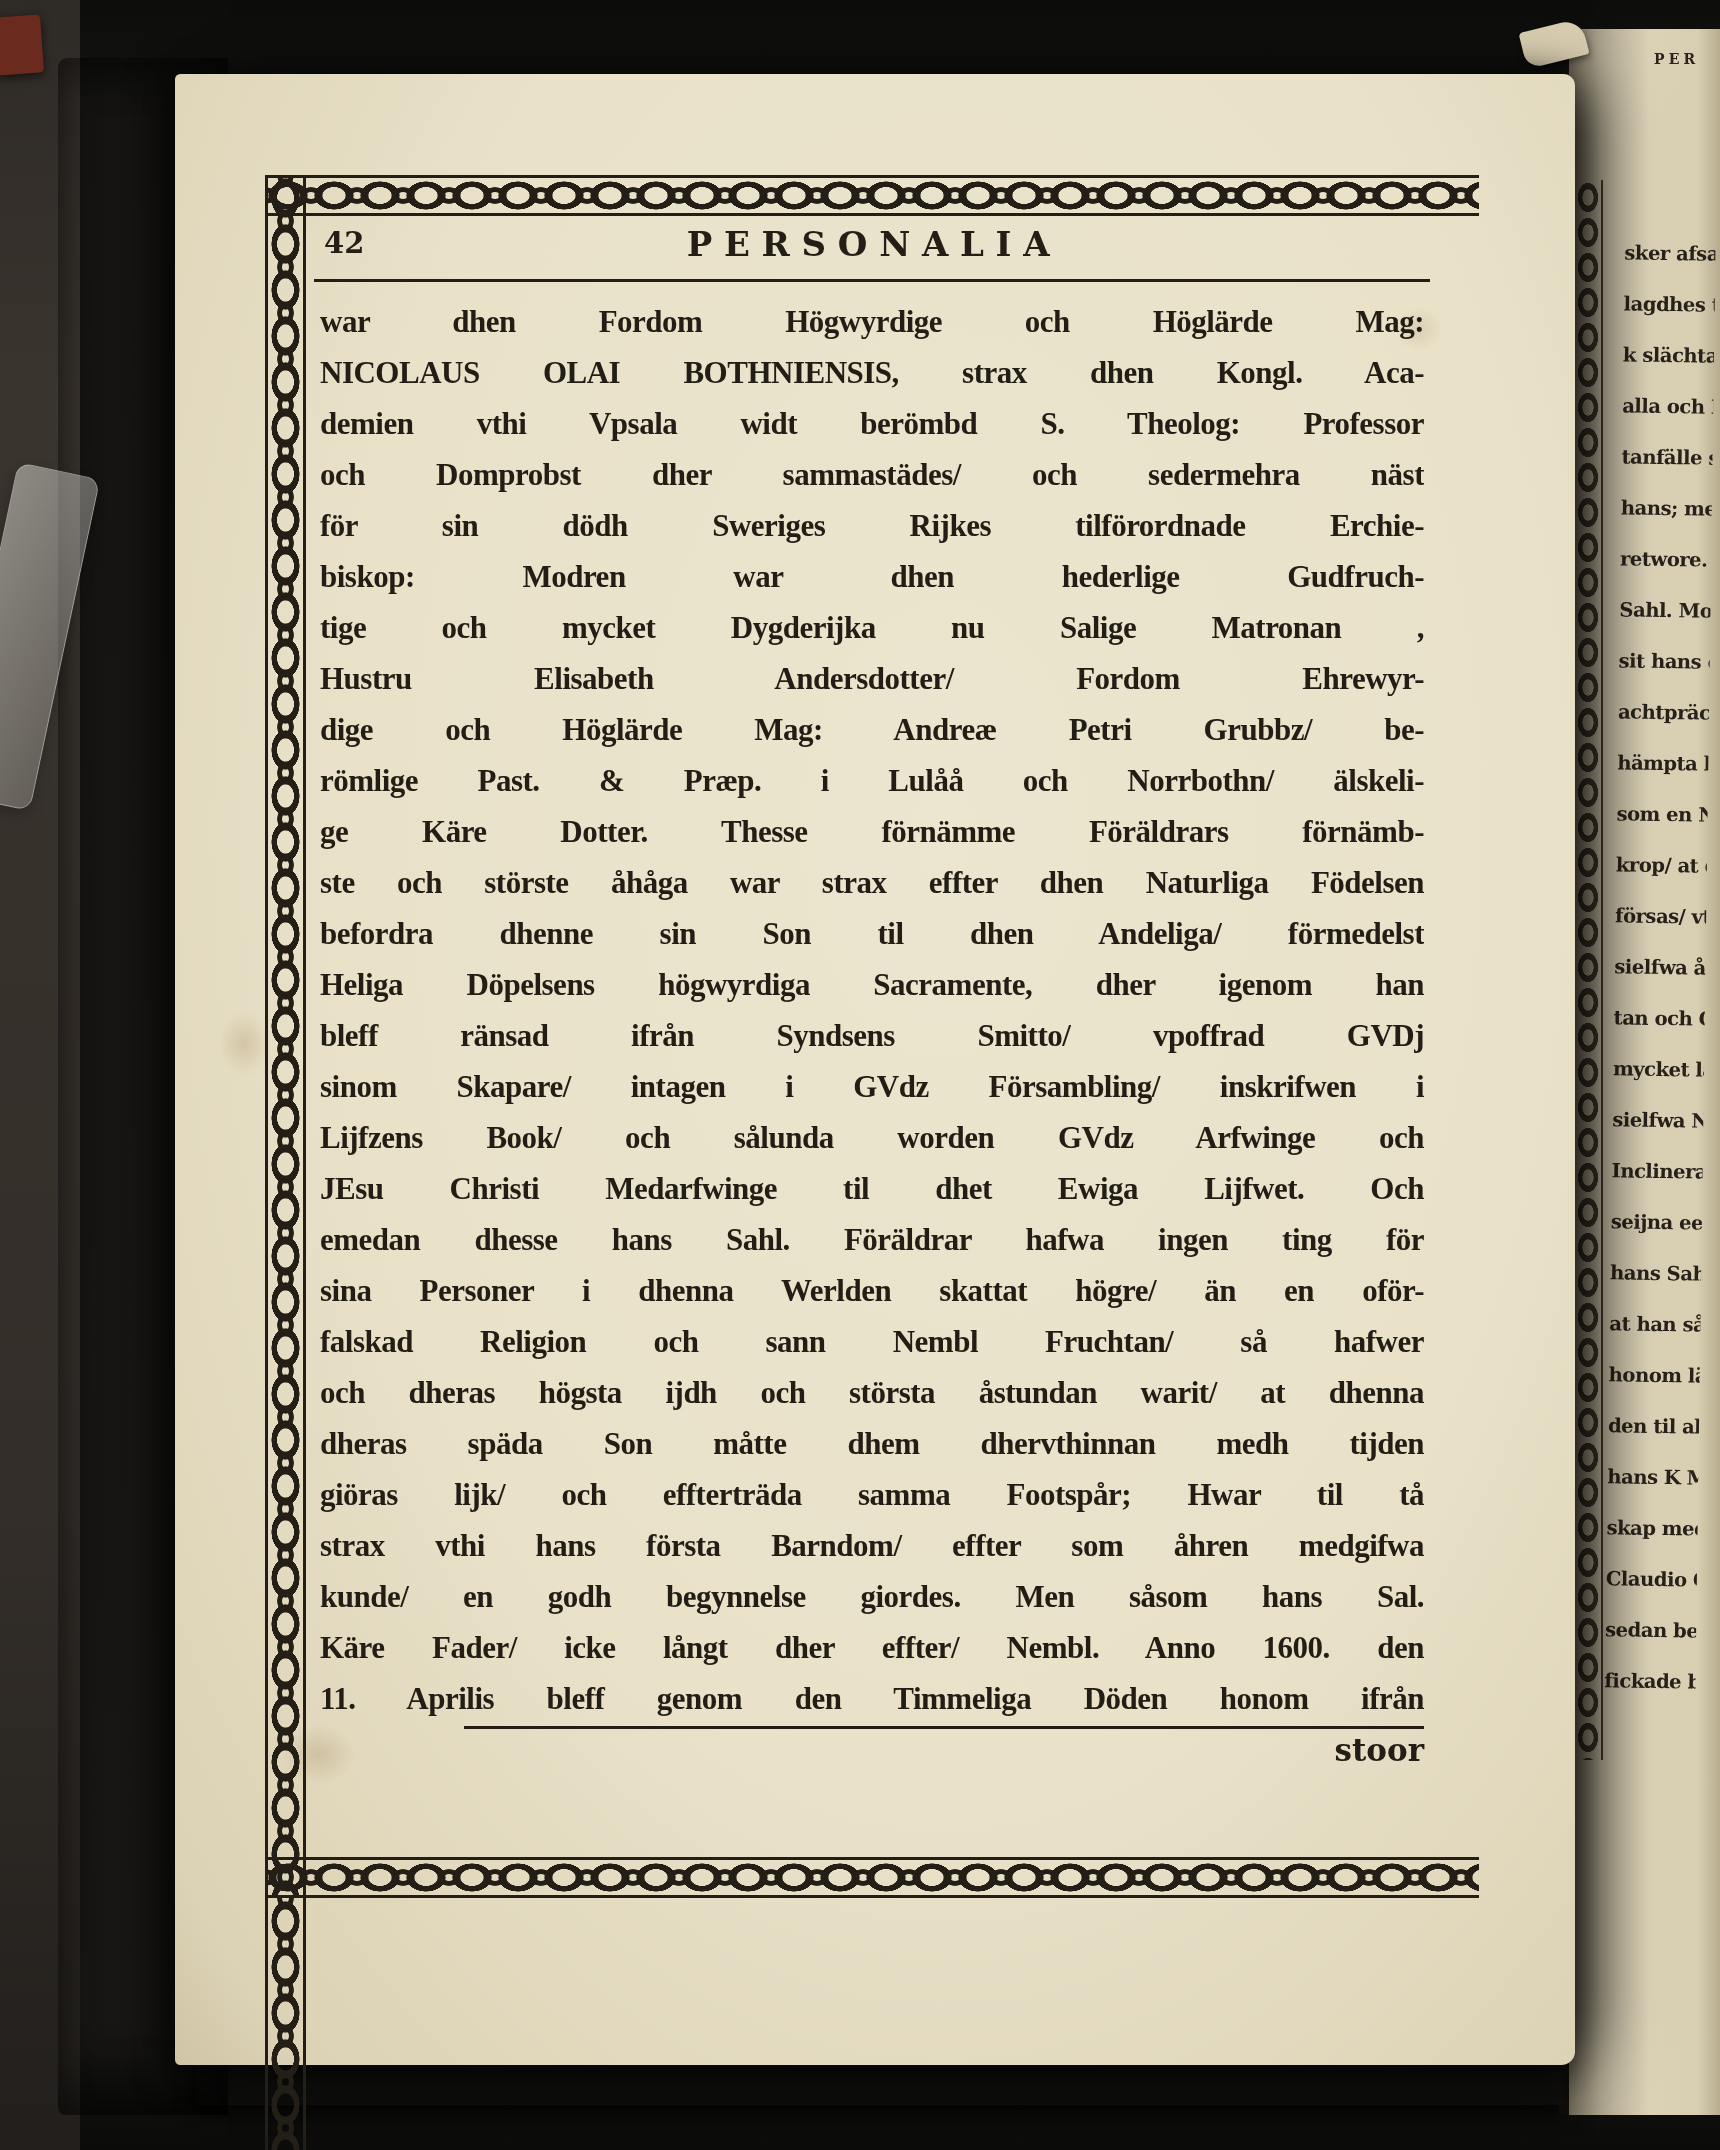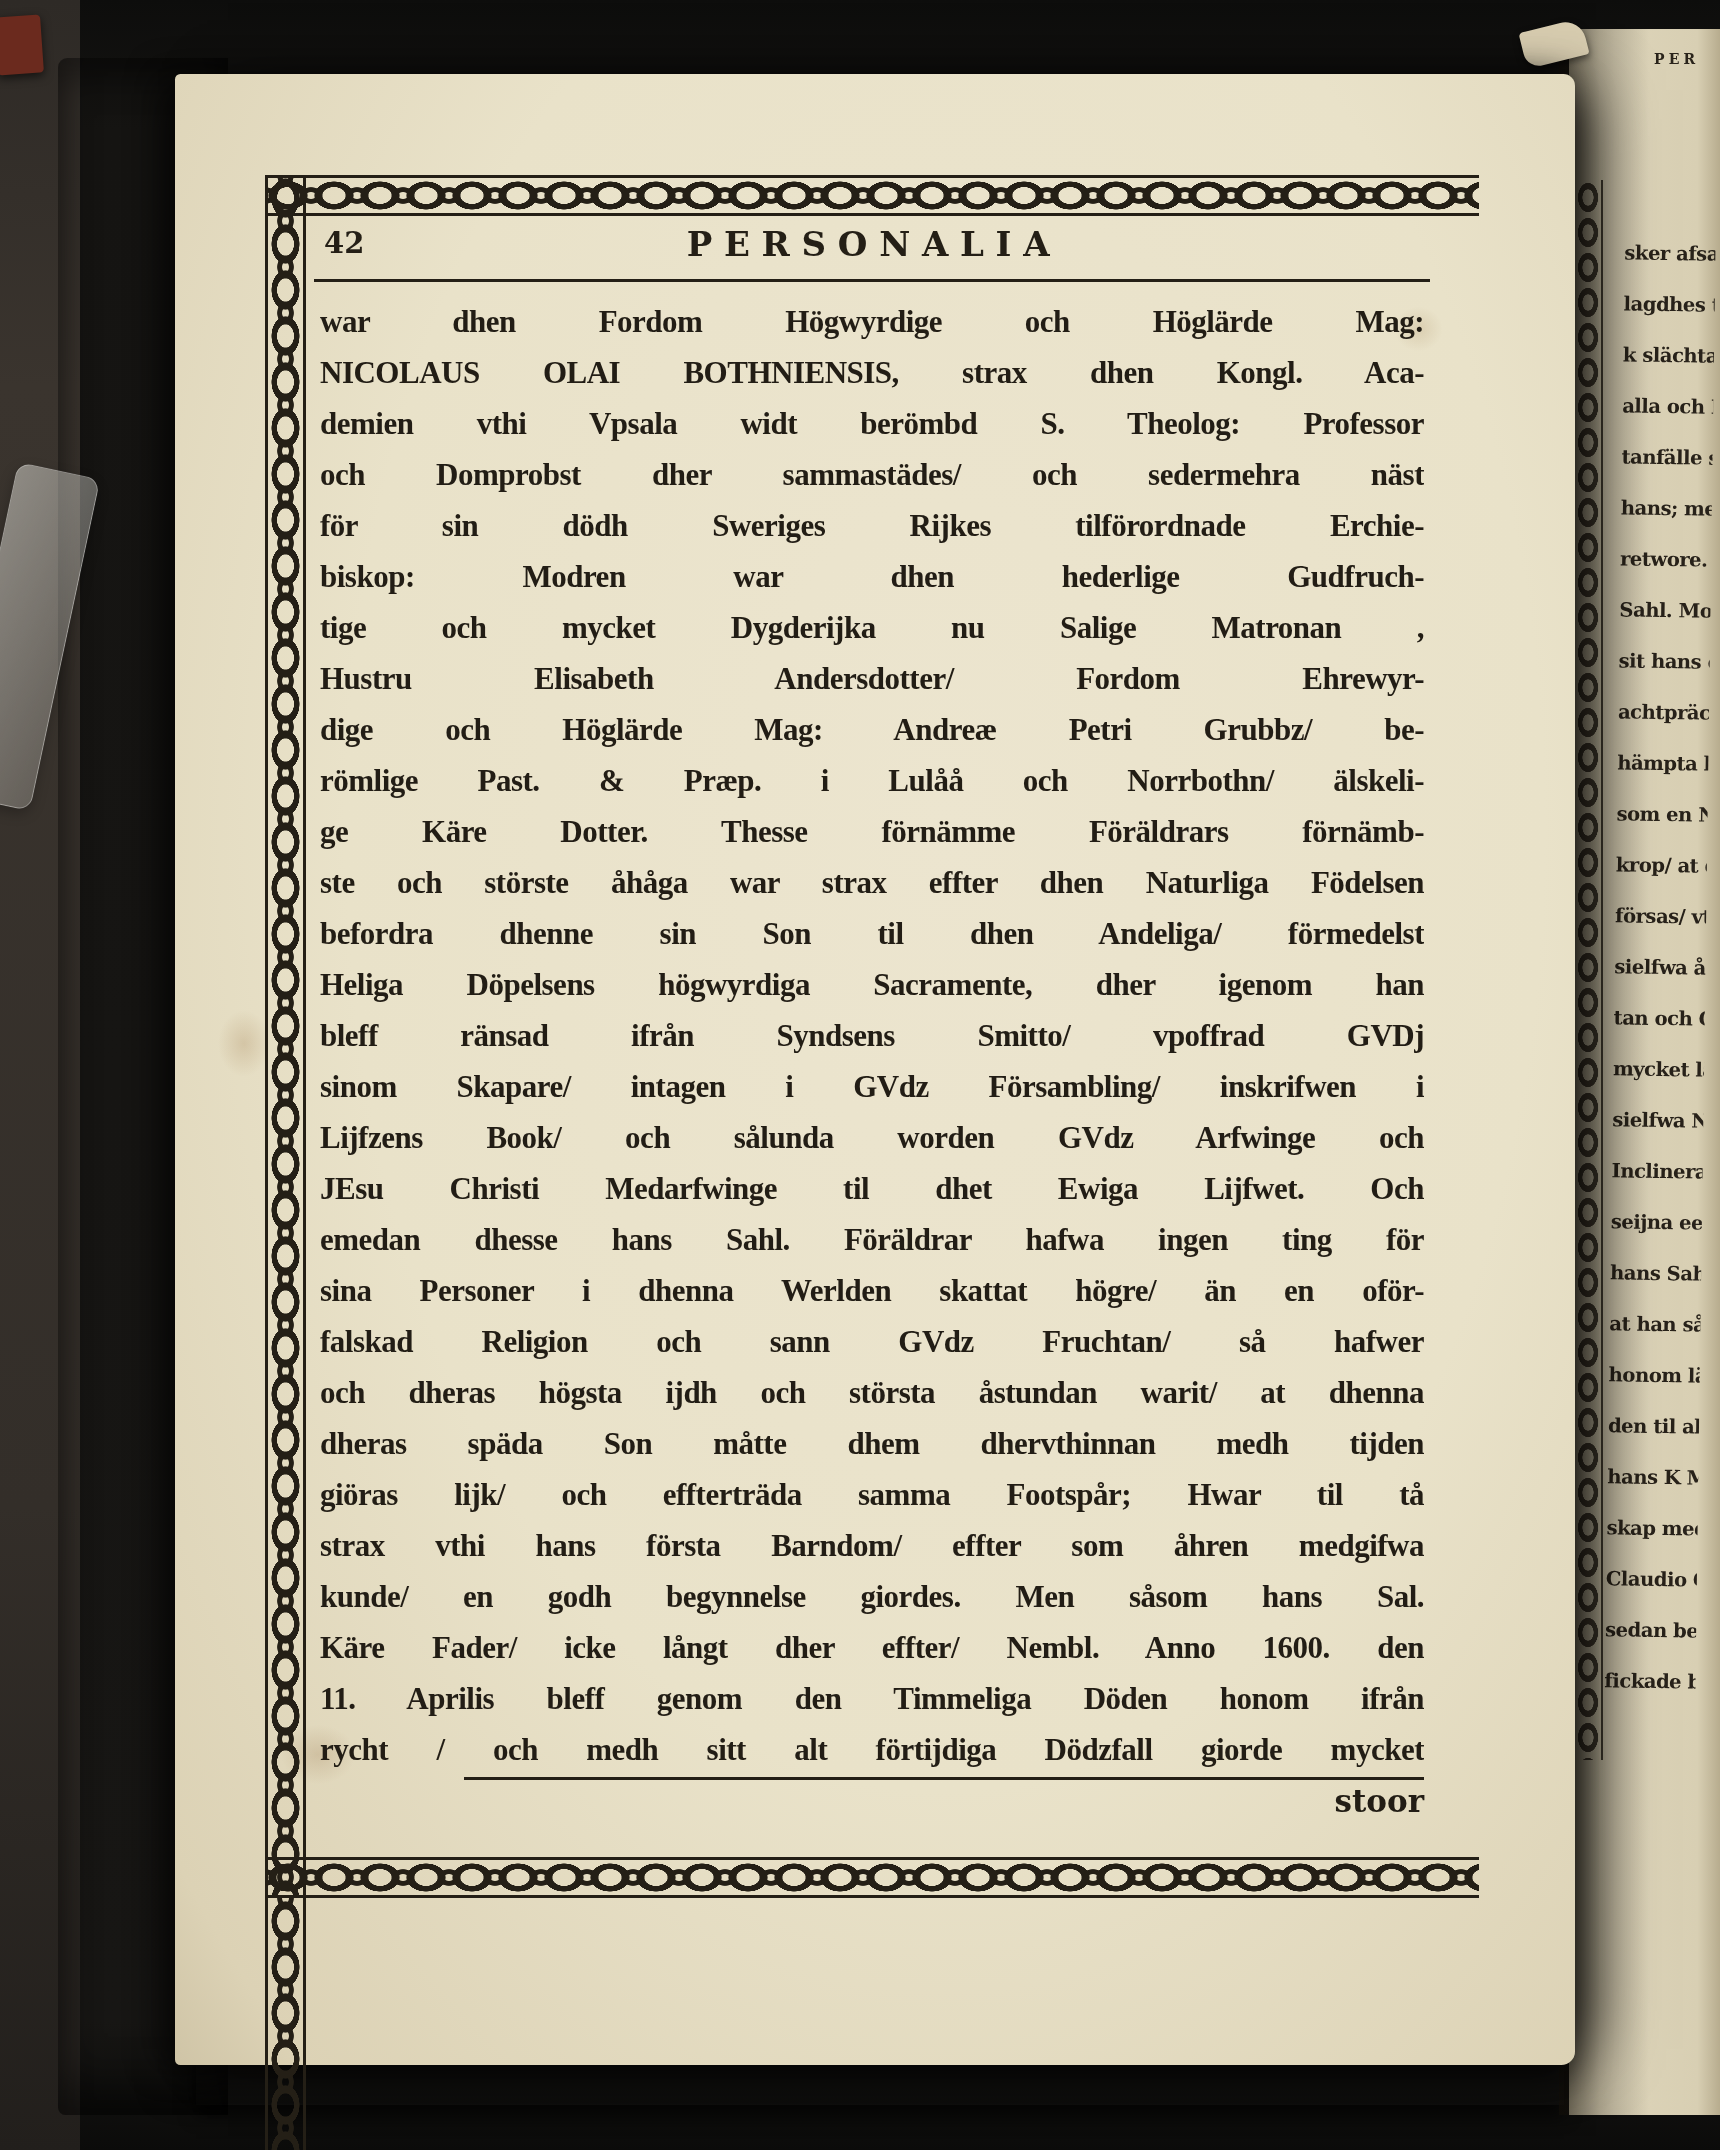--- a/index.html
+++ b/index.html
@@ -164,29 +164,28 @@
         <div class="bl" data-name="body-line">ge Käre Dotter. Thesse förnämme Föräldrars förnämb-</div>
         <div class="bl" data-name="body-line">ste och störste åhåga war strax effter dhen Naturliga Födelsen</div>
         <div class="bl" data-name="body-line">befordra dhenne sin Son til dhen Andeliga/ förmedelst</div>
         <div class="bl" data-name="body-line">Heliga Döpelsens högwyrdiga Sacramente, dher igenom han</div>
         <div class="bl" data-name="body-line">bleff ränsad ifrån Syndsens Smitto/ vpoffrad GVDj</div>
         <div class="bl" data-name="body-line">sinom Skapare/ intagen i GVdz Försambling/ inskrifwen i</div>
         <div class="bl" data-name="body-line">Lijfzens Book/ och sålunda worden GVdz Arfwinge och</div>
         <div class="bl" data-name="body-line">JEsu Christi Medarfwinge til dhet Ewiga Lijfwet. Och</div>
         <div class="bl" data-name="body-line">emedan dhesse hans Sahl. Föräldrar hafwa ingen ting för</div>
         <div class="bl" data-name="body-line">sina Personer i dhenna Werlden skattat högre/ än en oför-</div>
-        <div class="bl" data-name="body-line">falskad Religion och sann GVdz Fruchtan/ så hafwer</div>
+        <div class="bl" data-name="body-line">falskad Religion och sann Nembl Fruchtan/ så hafwer</div>
         <div class="bl" data-name="body-line">och dheras högsta ijdh och största åstundan warit/ at dhenna</div>
         <div class="bl" data-name="body-line">dheras späda Son måtte dhem dhervthinnan medh tijden</div>
         <div class="bl" data-name="body-line">giöras lijk/ och effterträda samma Footspår; Hwar til tå</div>
         <div class="bl" data-name="body-line">strax vthi hans första Barndom/ effter som åhren medgifwa</div>
         <div class="bl" data-name="body-line">kunde/ en godh begynnelse giordes. Men såsom hans Sal.</div>
         <div class="bl" data-name="body-line">Käre Fader/ icke långt dher effter/ Nembl. Anno 1600. den</div>
         <div class="bl" data-name="body-line">11. Aprilis bleff genom den Timmeliga Döden honom ifrån</div>
-        <div class="bl" data-name="body-line">rycht / och medh sitt alt förtijdiga Dödzfall giorde mycket</div>
         <div class="end-rule" data-name="end-rule"></div>
         <div class="catchword" data-name="catchword">stoor</div>
       </div>
     </div>
   </div>
 
   <div class="glassine" data-name="glassine-strip"></div>
 </div>
 
 

